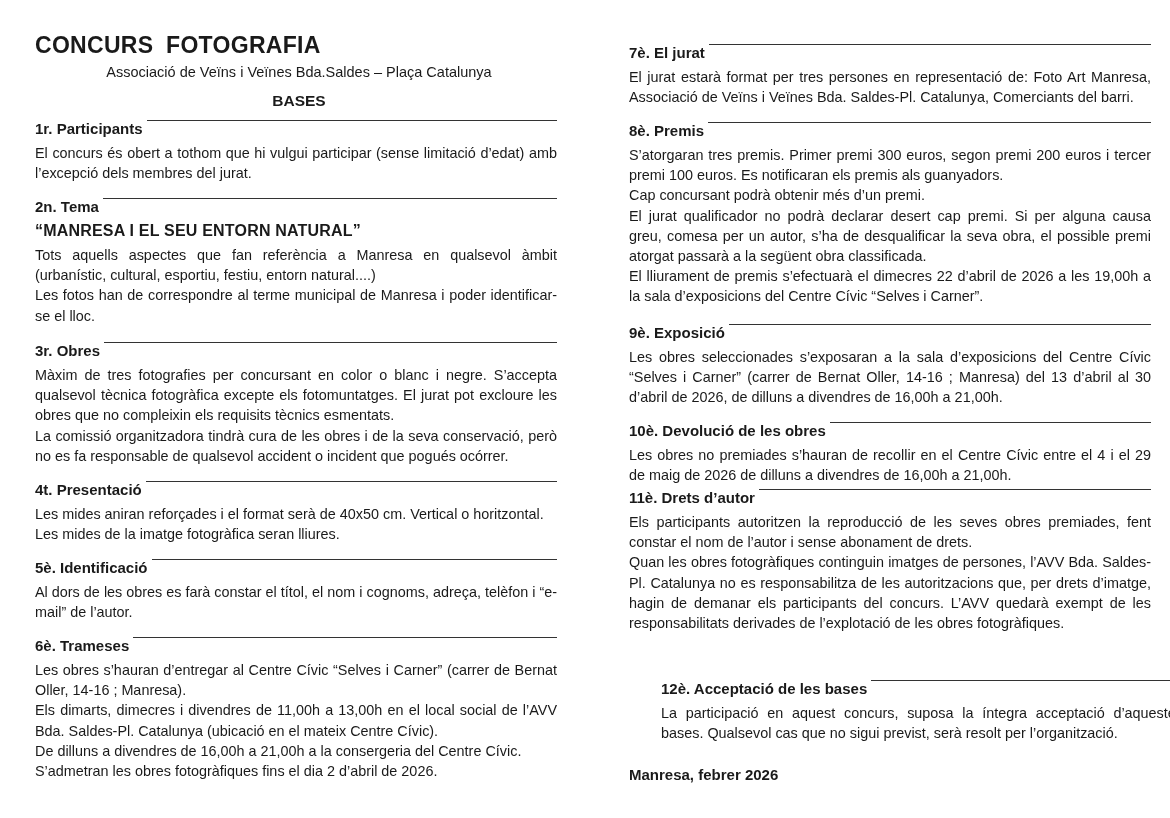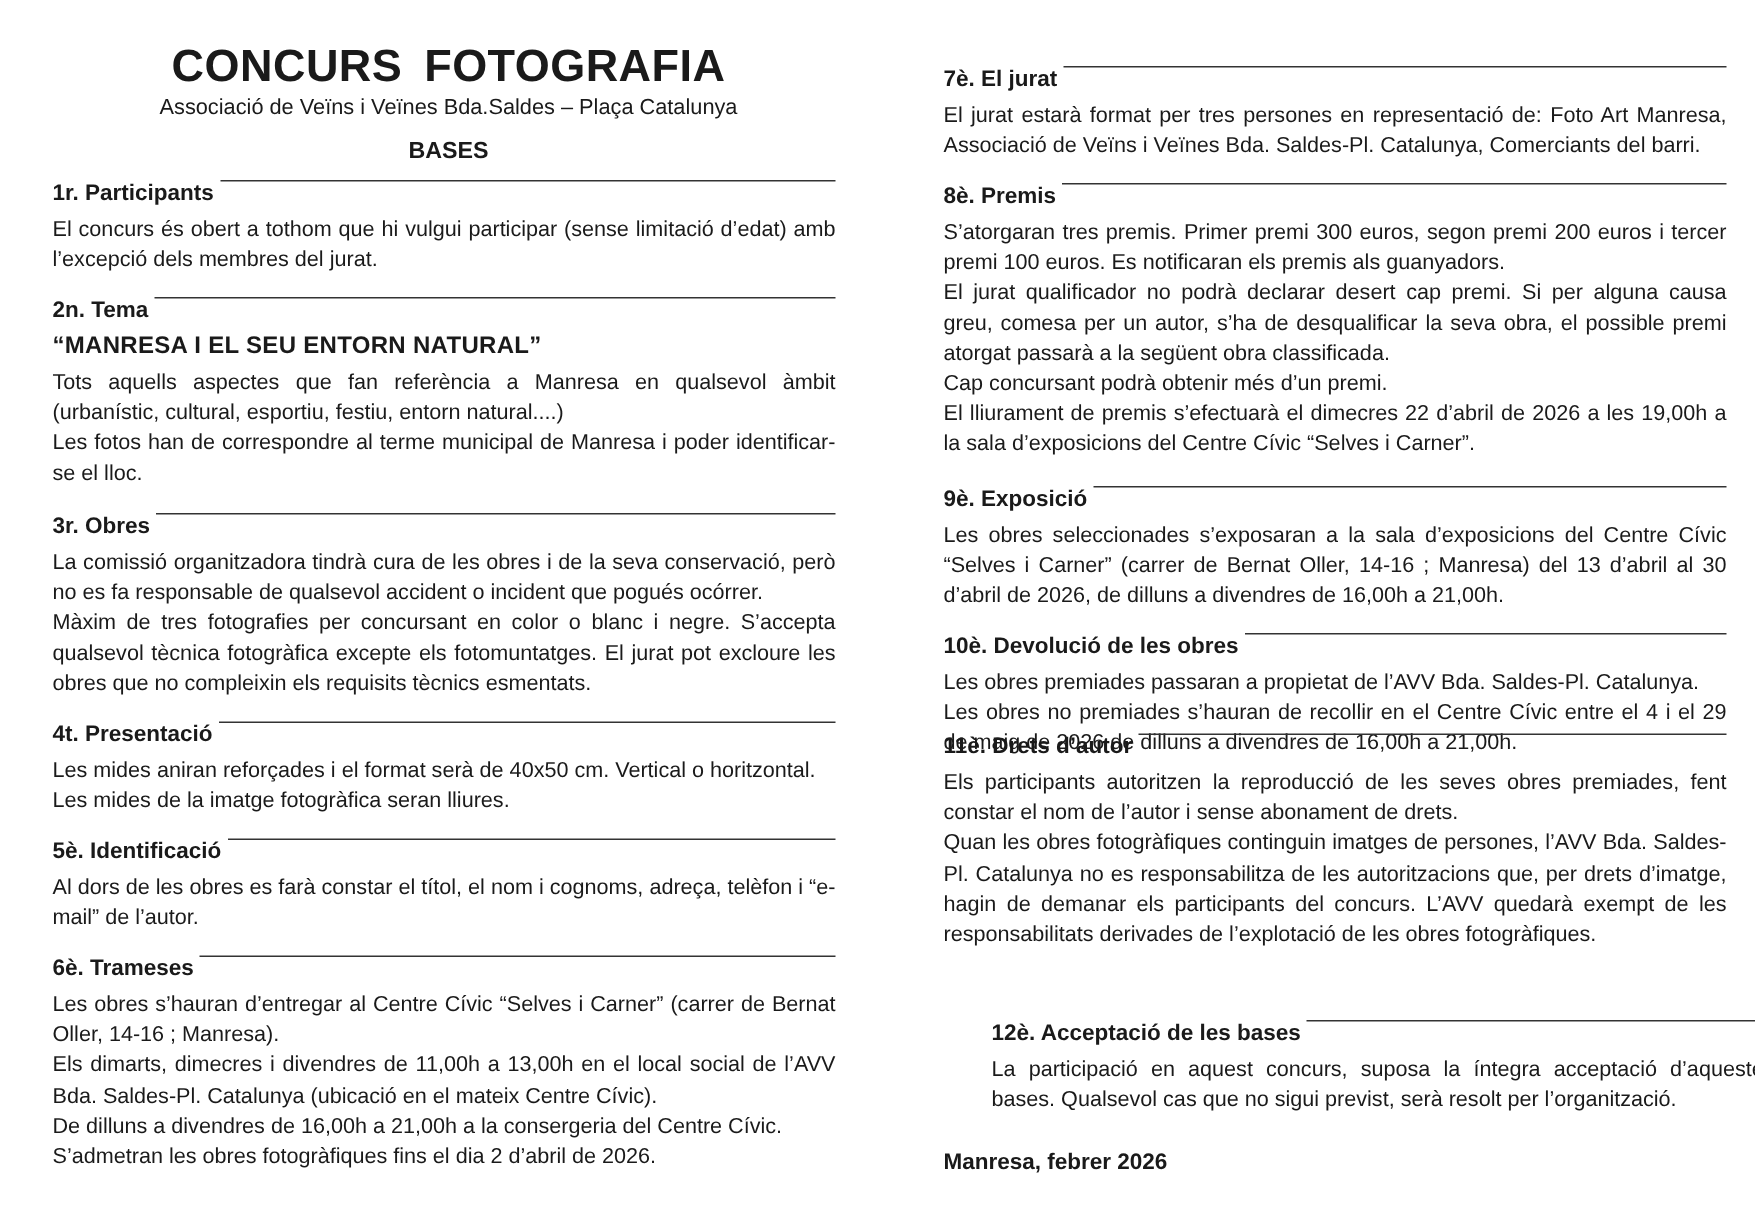--- a/index.html
+++ b/index.html
@@ -3,21 +3,21 @@
 <meta charset="utf-8">
 <style>
   html, body { margin: 0; padding: 0; background: #ffffff; }
   body {
     width: 1170px; height: 818px; overflow: hidden; position: relative;
     font-family: "Liberation Sans", sans-serif; color: #1a1a1a;
   }
 
   .doc-title {
     position: absolute; left: 35px; width: 528px; top: 31px;
-    text-align: center; font-weight: bold; font-size: 30px; letter-spacing: 0.3px;
+    font-weight: bold; font-size: 23px; letter-spacing: 0.3px;
     margin: 0; line-height: 28px; word-spacing: 6px;
   }
   .doc-subtitle {
     position: absolute; left: 35px; width: 528px; top: 63px;
     text-align: center; font-size: 14.5px; line-height: 18px; margin: 0;
   }
   .doc-bases {
     position: absolute; left: 35px; width: 528px; top: 91px;
     text-align: center; font-size: 15.5px; line-height: 20px; margin: 0;
     font-weight: bold; 
@@ -71,22 +71,22 @@
     <p class="last-left">Les fotos han de correspondre al terme municipal de Manresa i poder identificar-se el lloc.</p>
   </div>
 </div>
 
 <div class="section" style="left:35px; top:341px;">
   <div class="sec-head">
       <span>3r. Obres</span>
       <span class="rule"></span>
     </div>
   <div class="sec-body">
+    <p class="last-left">Màxim de tres fotografies per concursant en color o blanc i negre. S’accepta qualsevol tècnica fotogràfica excepte els fotomuntatges. El jurat pot excloure les obres que no compleixin els requisits tècnics esmentats.</p>
     <p class="last-left">La comissió organitzadora tindrà cura de les obres i de la seva conservació, però no es fa responsable de qualsevol accident o incident que pogués ocórrer.</p>
-    <p class="last-left">Màxim de tres fotografies per concursant en color o blanc i negre. S’accepta qualsevol tècnica fotogràfica excepte els fotomuntatges. El jurat pot excloure les obres que no compleixin els requisits tècnics esmentats.</p>
   </div>
 </div>
 
 <div class="section" style="left:35px; top:480px;">
   <div class="sec-head">
       <span>4t. Presentació</span>
       <span class="rule"></span>
     </div>
   <div class="sec-body">
     <p class="last-left">Les mides aniran reforçades i el format serà de 40x50 cm. Vertical o horitzontal.</p>
@@ -127,43 +127,42 @@
   </div>
 </div>
 
 <div class="section" style="left:629px; top:121px;">
   <div class="sec-head">
       <span>8è. Premis</span>
       <span class="rule"></span>
     </div>
   <div class="sec-body">
     <p class="last-left">S’atorgaran tres premis. Primer premi 300 euros,  segon premi 200 euros i tercer premi 100 euros. Es notificaran els premis als guanyadors.</p>
+    <p class="last-left">Cap concursant podrà obtenir més d’un premi.</p>
     <p class="last-left">El jurat qualificador no podrà declarar desert cap premi. Si per alguna causa greu, comesa per un autor, s’ha de desqualificar la seva obra, el possible premi atorgat passarà a la següent obra classificada.</p>
-    <p class="last-left">Cap concursant podrà obtenir més d’un premi.</p>
     <p class="last-left">El lliurament de premis s’efectuarà el dimecres 22 d’abril de 2026 a les 19,00h a la sala d’exposicions del Centre Cívic “Selves i Carner”.</p>
   </div>
 </div>
 
 <div class="section" style="left:629px; top:323px;">
   <div class="sec-head">
       <span>9è. Exposició</span>
       <span class="rule"></span>
     </div>
   <div class="sec-body">
     <p class="last-left">Les obres seleccionades s’exposaran a la sala d’exposicions del Centre Cívic “Selves i Carner” (carrer de Bernat Oller, 14-16 ; Manresa) del 13 d’abril al 30 d’abril de 2026, de dilluns a divendres de 16,00h a 21,00h.</p>
   </div>
 </div>
 
 <div class="section" style="left:629px; top:421px;">
   <div class="sec-head">
       <span>10è. Devolució de les obres</span>
       <span class="rule"></span>
     </div>
   <div class="sec-body">
-    <p class="last-left">Les obres premiades passaran a propietat de l’AVV Bda. Saldes-Pl. Catalunya.</p>
     <p class="last-left">Les obres no premiades s’hauran de recollir en el Centre Cívic entre el 4 i el 29 de maig de 2026 de dilluns a divendres de 16,00h a 21,00h.</p>
   </div>
 </div>
 
 <div class="section" style="left:629px; top:488px;">
   <div class="sec-head">
       <span>11è. Drets d’autor</span>
       <span class="rule"></span>
     </div>
   <div class="sec-body">

